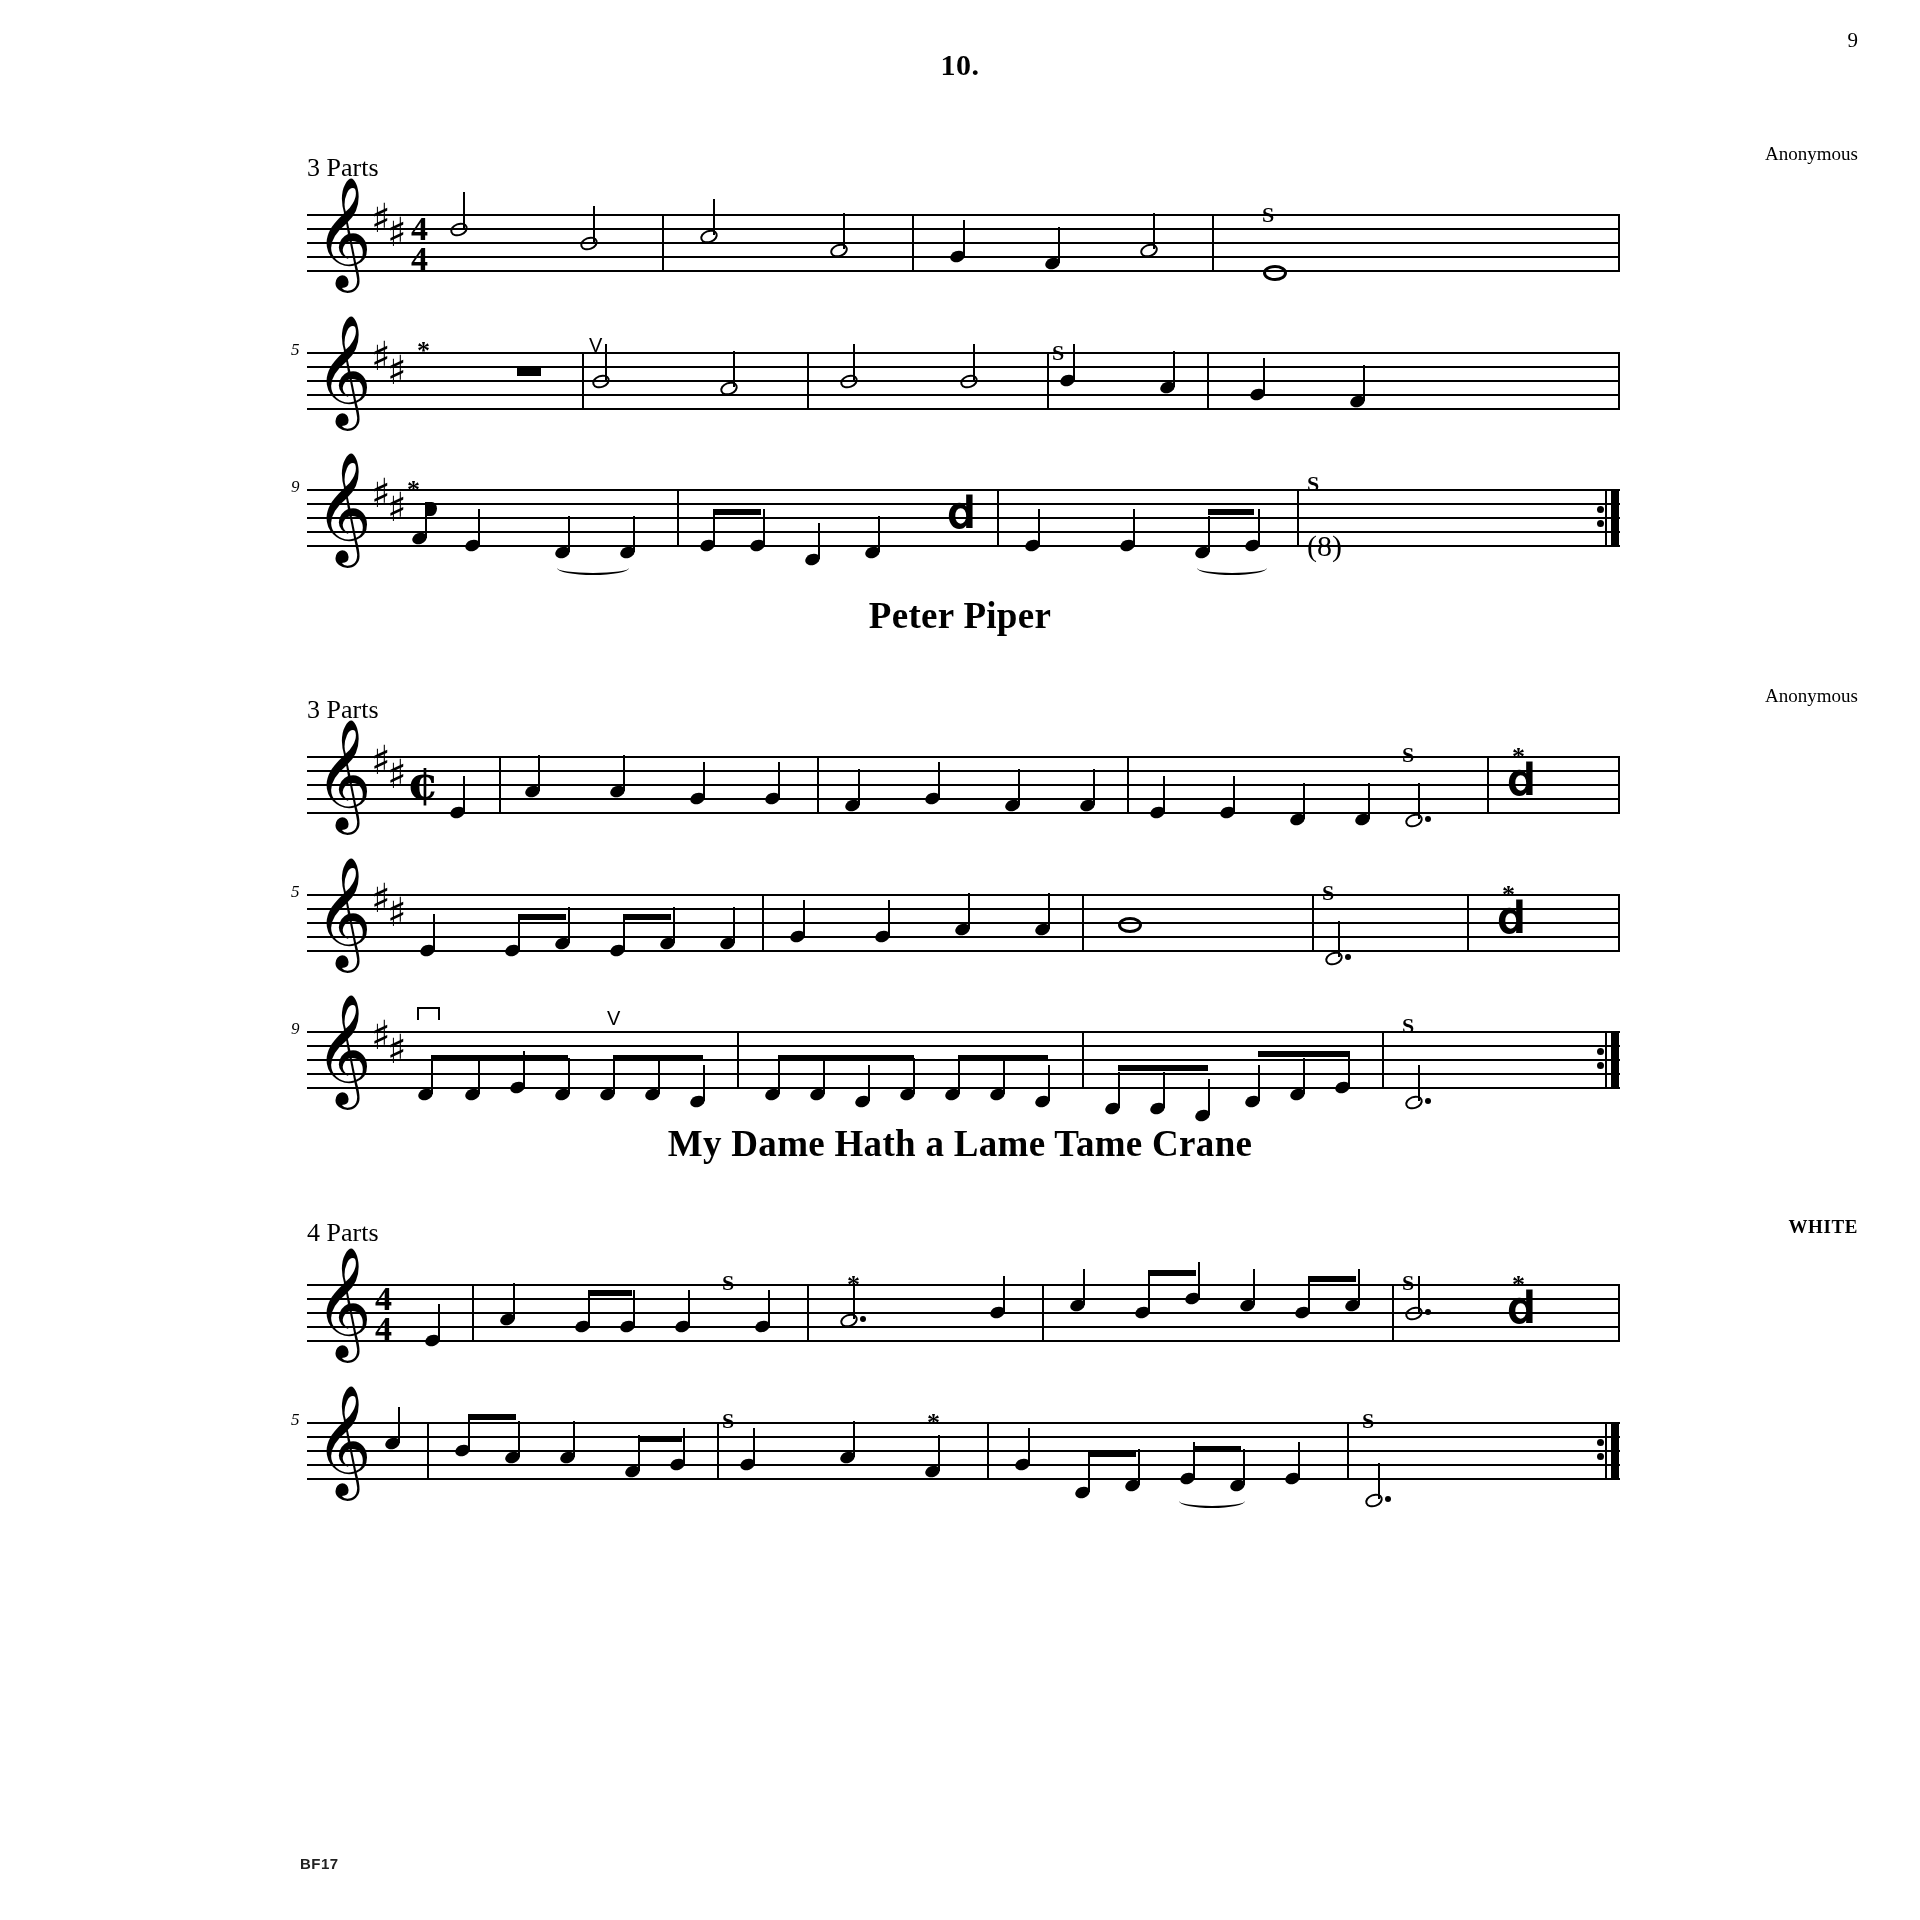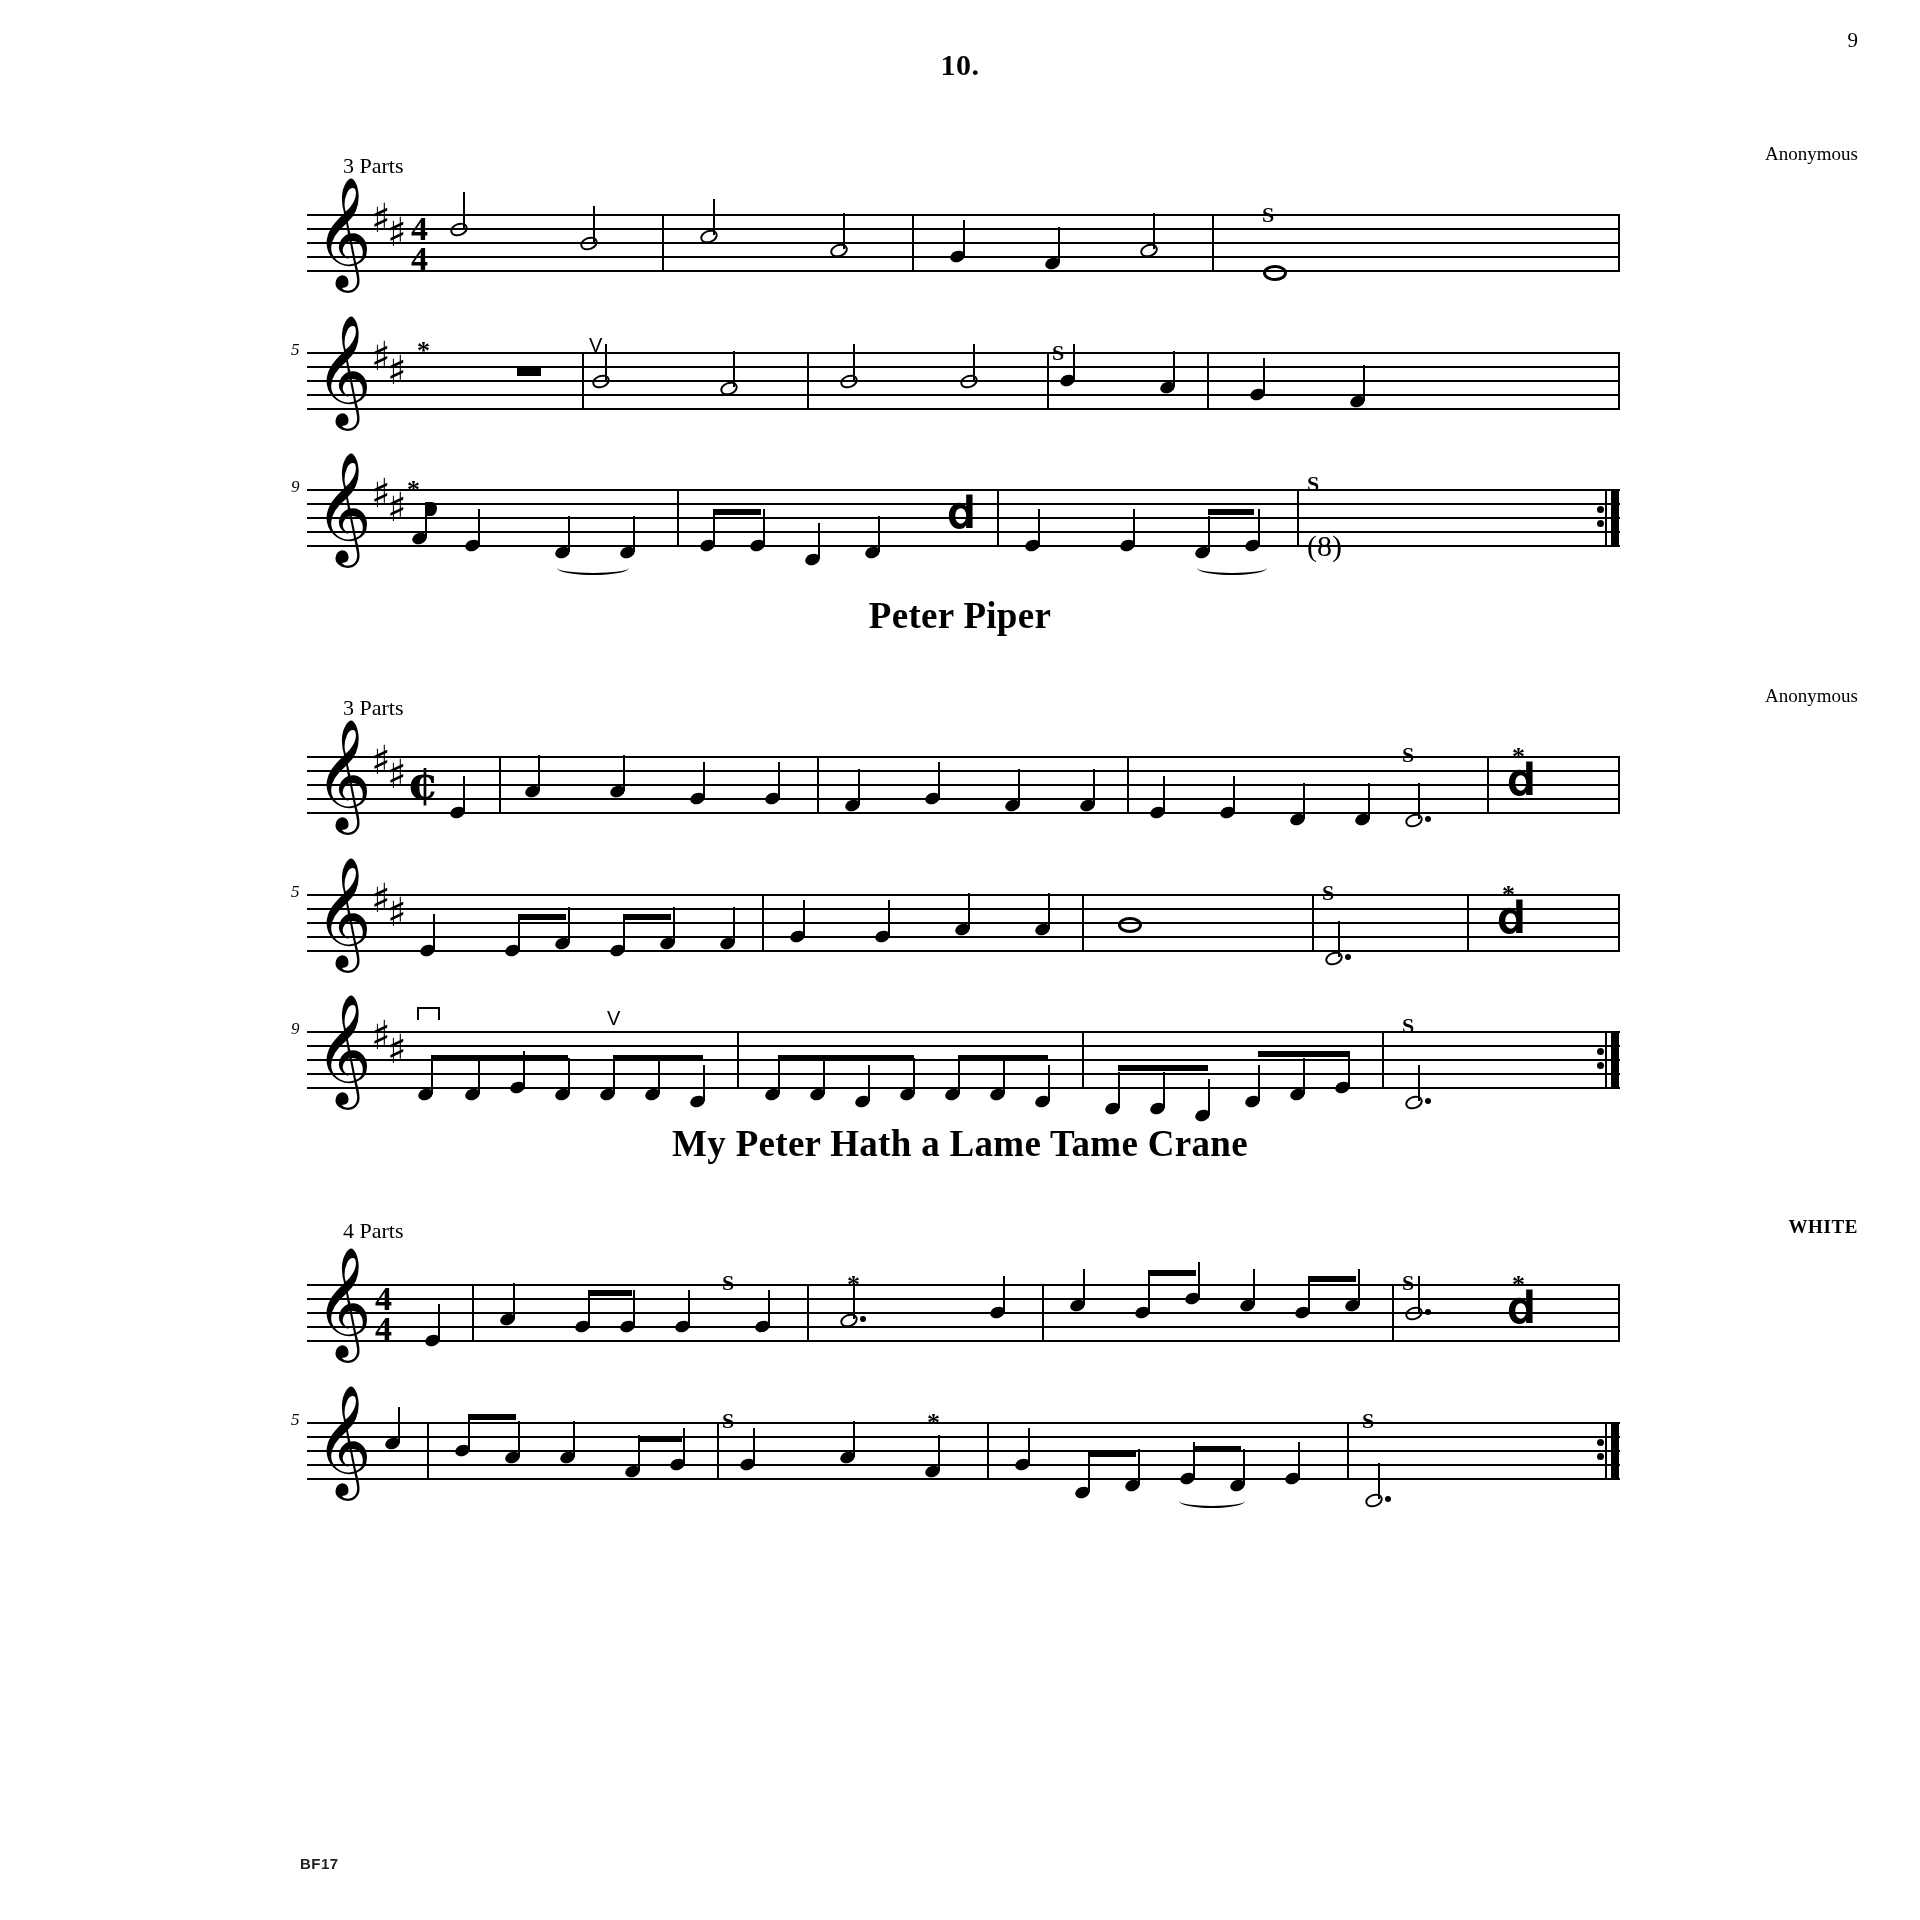--- a/index.html
+++ b/index.html
@@ -64,22 +64,21 @@
     font-size: 19px;
   }
   .composer.caps {
     font-weight: bold;
     font-size: 19px;
     letter-spacing: 0.6px;
   }
   .parts {
     position: absolute;
     left: 307px;
-    font-size: 22px;
-    margin-left: 36px;
+    font-size: 26px;
   }
 
   
   .system {
     position: absolute;
     left: 307px;
     width: 1313px;
     height: 110px;
   }
   .staff {
@@ -751,21 +750,21 @@
       <div class="repeat-dots" style="left:1290px;">
         <div class="dot d1"></div>
           <div class="dot d2"></div>
         <div class="thin"></div>
           <div class="thick"></div>
       </div>
     </div>
   </div>
 
   <div class="piece" style="top:1118px;">
-    <div class="piece-title">My Peter Hath a Lame Tame Crane</div>
+    <div class="piece-title">My Dame Hath a Lame Tame Crane</div>
     <div class="composer caps" style="top:98px;">WHITE</div>
     <div class="parts" style="top:100px;">4 Parts</div>
 
     <div class="system" style="top:140px;">
       <div class="staff">
         <div class="line"></div>
           <div class="line"></div>
           <div class="line"></div>
           <div class="line"></div>
           <div class="line"></div>

